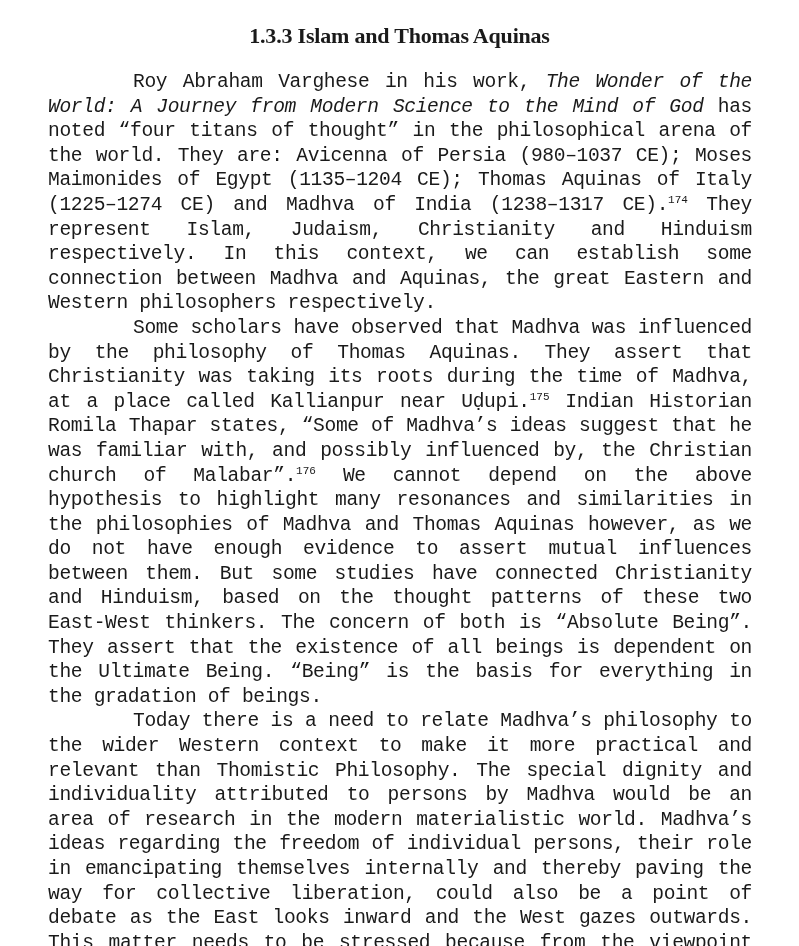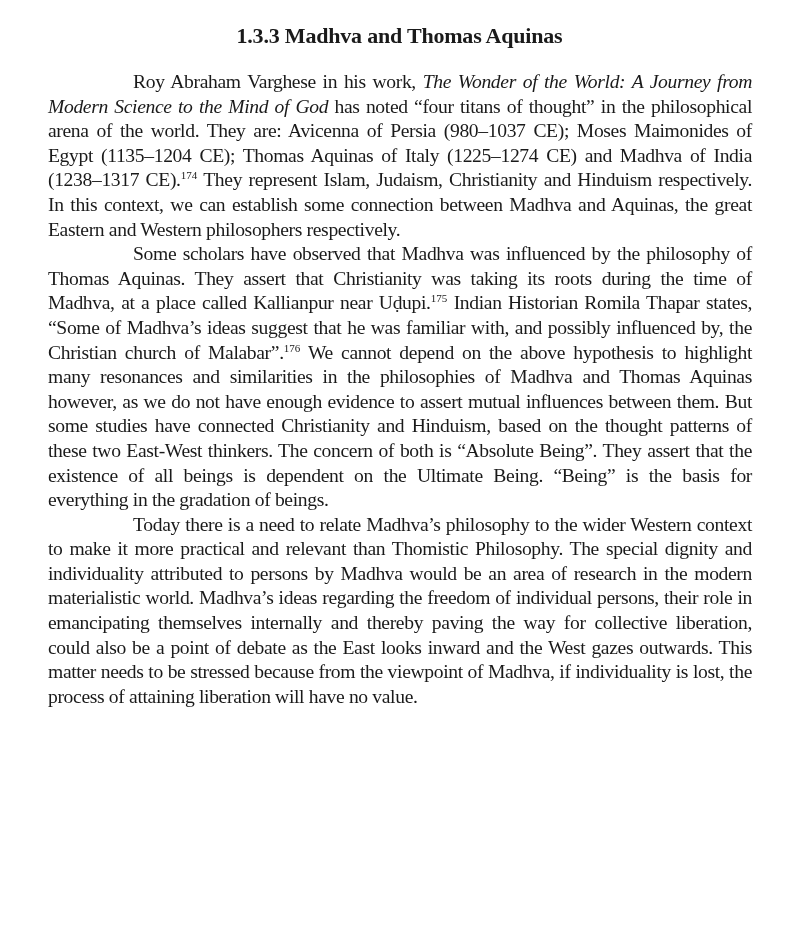--- a/index.html
+++ b/index.html
@@ -12,29 +12,29 @@
   .title {
     position: absolute; left: 0; top: 22px; width: 799px;
     text-align: center; font-weight: bold; font-size: 22px; line-height: 28px;
     letter-spacing: -0.2px;
   }
   .body {
     position: absolute; left: 48px; top: 70px; width: 704px;
     font-size: 19.6px; line-height: 24.6px;
     text-align: justify; letter-spacing: -0.35px;
   }
-  .para { margin: 0; text-indent: 85px; }
+  .para { margin: 0; text-indent: 85px; font-family: Liberation Mono, monospace; }
   .para sup { font-size: 11px; line-height: 0; vertical-align: 7px; letter-spacing: 0; }
   .ital { font-style: italic; }
 </style>
 </head>
 <body>
 
 <div class="page">
-  <div class="title">1.3.3 Madhva and Thomas Aquinas</div>
+  <div class="title">1.3.3 Islam and Thomas Aquinas</div>
 
   <div class="body">
     <p class="para"><span>Roy Abraham Varghese in his work, </span><span class="ital">The Wonder of the World: A Journey from Modern Science to the Mind of God</span><span> has noted “four titans of thought” in the philosophical arena of the world. They are: Avicenna of Persia (980–1037 CE); Moses Maimonides of Egypt (1135–1204 CE); Thomas Aquinas of Italy (1225–1274 CE) and Madhva of India (1238–1317 CE).</span><sup>174</sup><span> They represent Islam, Judaism, Christianity and Hinduism respectively. In this context, we can establish some connection between Madhva and Aquinas, the great Eastern and Western philosophers respectively.</span></p>
 
     <p class="para"><span>Some scholars have observed that Madhva was influenced by the philosophy of Thomas Aquinas. They assert that Christianity was taking its roots during the time of Madhva, at a place called Kallianpur near Uḍupi.</span><sup>175</sup><span> Indian Historian Romila Thapar states, “Some of Madhva’s ideas suggest that he was familiar with, and possibly influenced by, the Christian church of Malabar”.</span><sup>176</sup><span> We cannot depend on the above hypothesis to highlight many resonances and similarities in the philosophies of Madhva and Thomas Aquinas however, as we do not have enough evidence to assert mutual influences between them. But some studies have connected Christianity and Hinduism, based on the thought patterns of these two East-West thinkers. The concern of both is “Absolute Being”. They assert that the existence of all beings is dependent on the Ultimate Being. “Being” is the basis for everything in the gradation of beings.</span></p>
 
     <p class="para"><span>Today there is a need to relate Madhva’s philosophy to the wider Western context to make it more practical and relevant than Thomistic Philosophy. The special dignity and individuality attributed to persons by Madhva would be an area of research in the modern materialistic world. Madhva’s ideas regarding the freedom of individual persons, their role in emancipating themselves internally and thereby paving the way for collective liberation, could also be a point of debate as the East looks inward and the West gazes outwards. This matter needs to be stressed because from the viewpoint of Madhva, if individuality is lost, the process of attaining liberation will have no value.</span></p>
   </div>
 </div>
 

